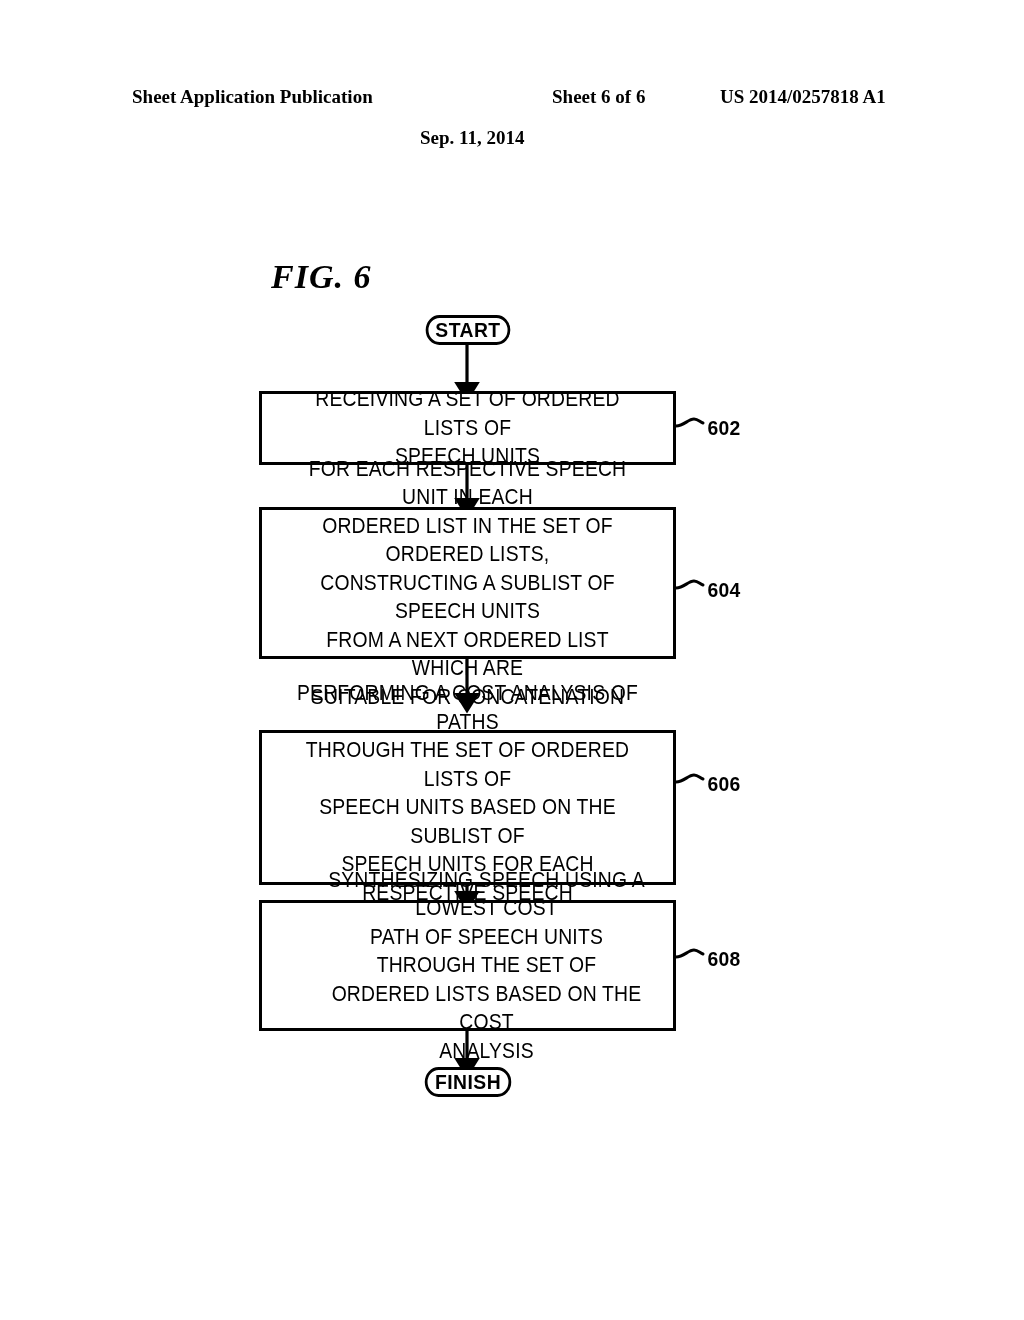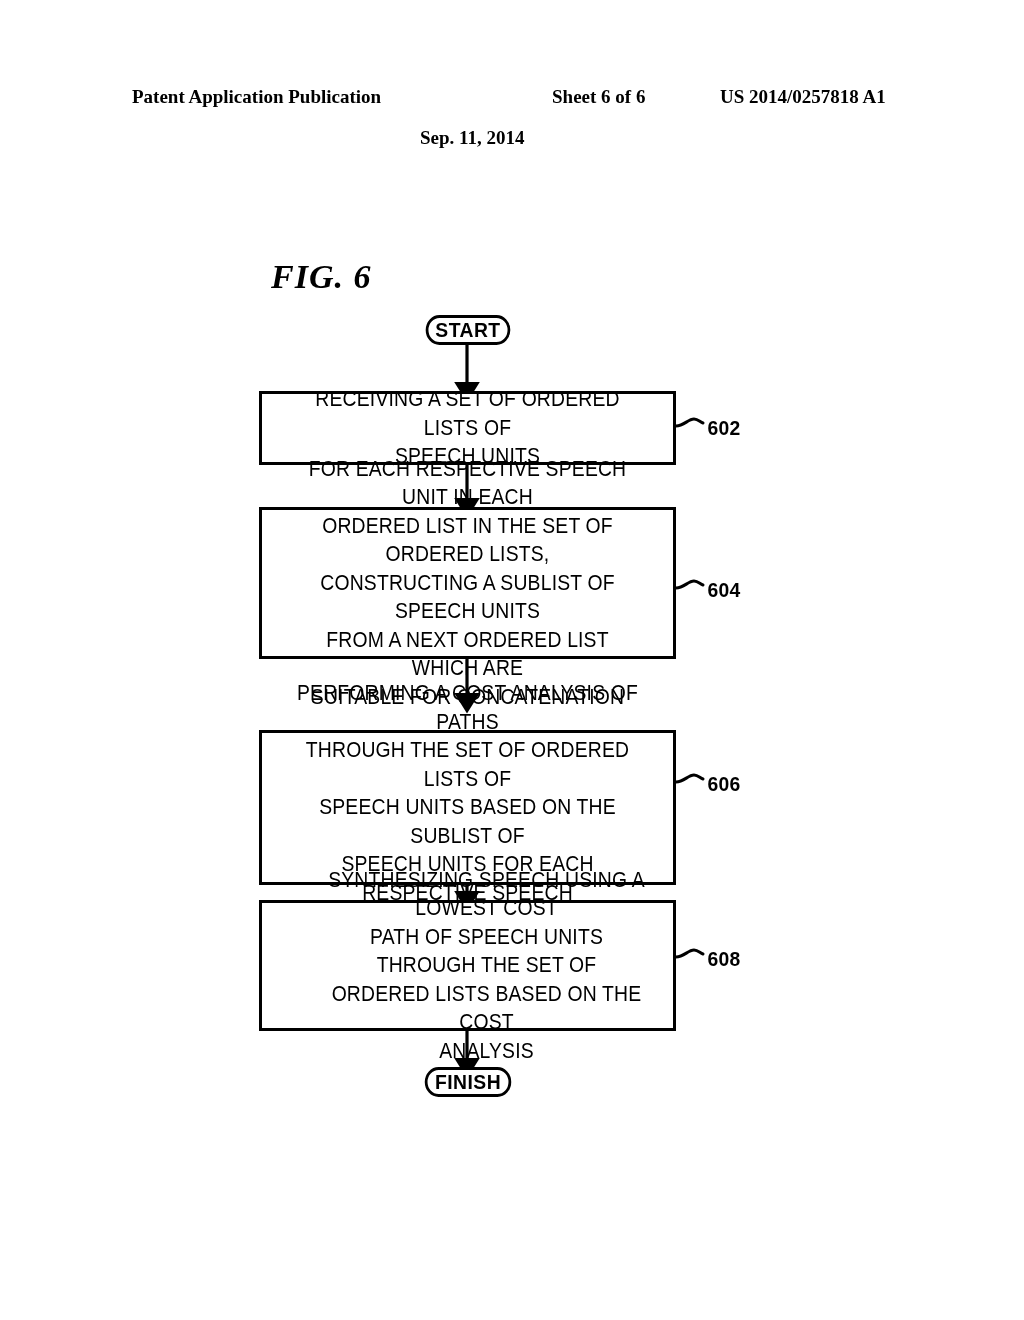--- a/index.html
+++ b/index.html
@@ -121,21 +121,21 @@
     top: 0;
     width: 1024px;
     height: 1320px;
     pointer-events: none;
   }
 </style>
 </head>
 <body>
 
 <div id="page-header">
-  <span class="hdr-pub">Patent Application Publication</span>
+  <span class="hdr-pub">Sheet Application Publication</span>
   <span class="hdr-date">Sep. 11, 2014</span>
   <span class="hdr-sheet">Sheet 6 of 6</span>
   <span class="hdr-pat">US 2014/0257818 A1</span>
 </div>
 
 <div id="fig-label">FIG. 6</div>
 
 <div id="flowchart">
 
   <svg id="connectors" viewBox="0 0 1024 1320" xmlns="http://www.w3.org/2000/svg">

